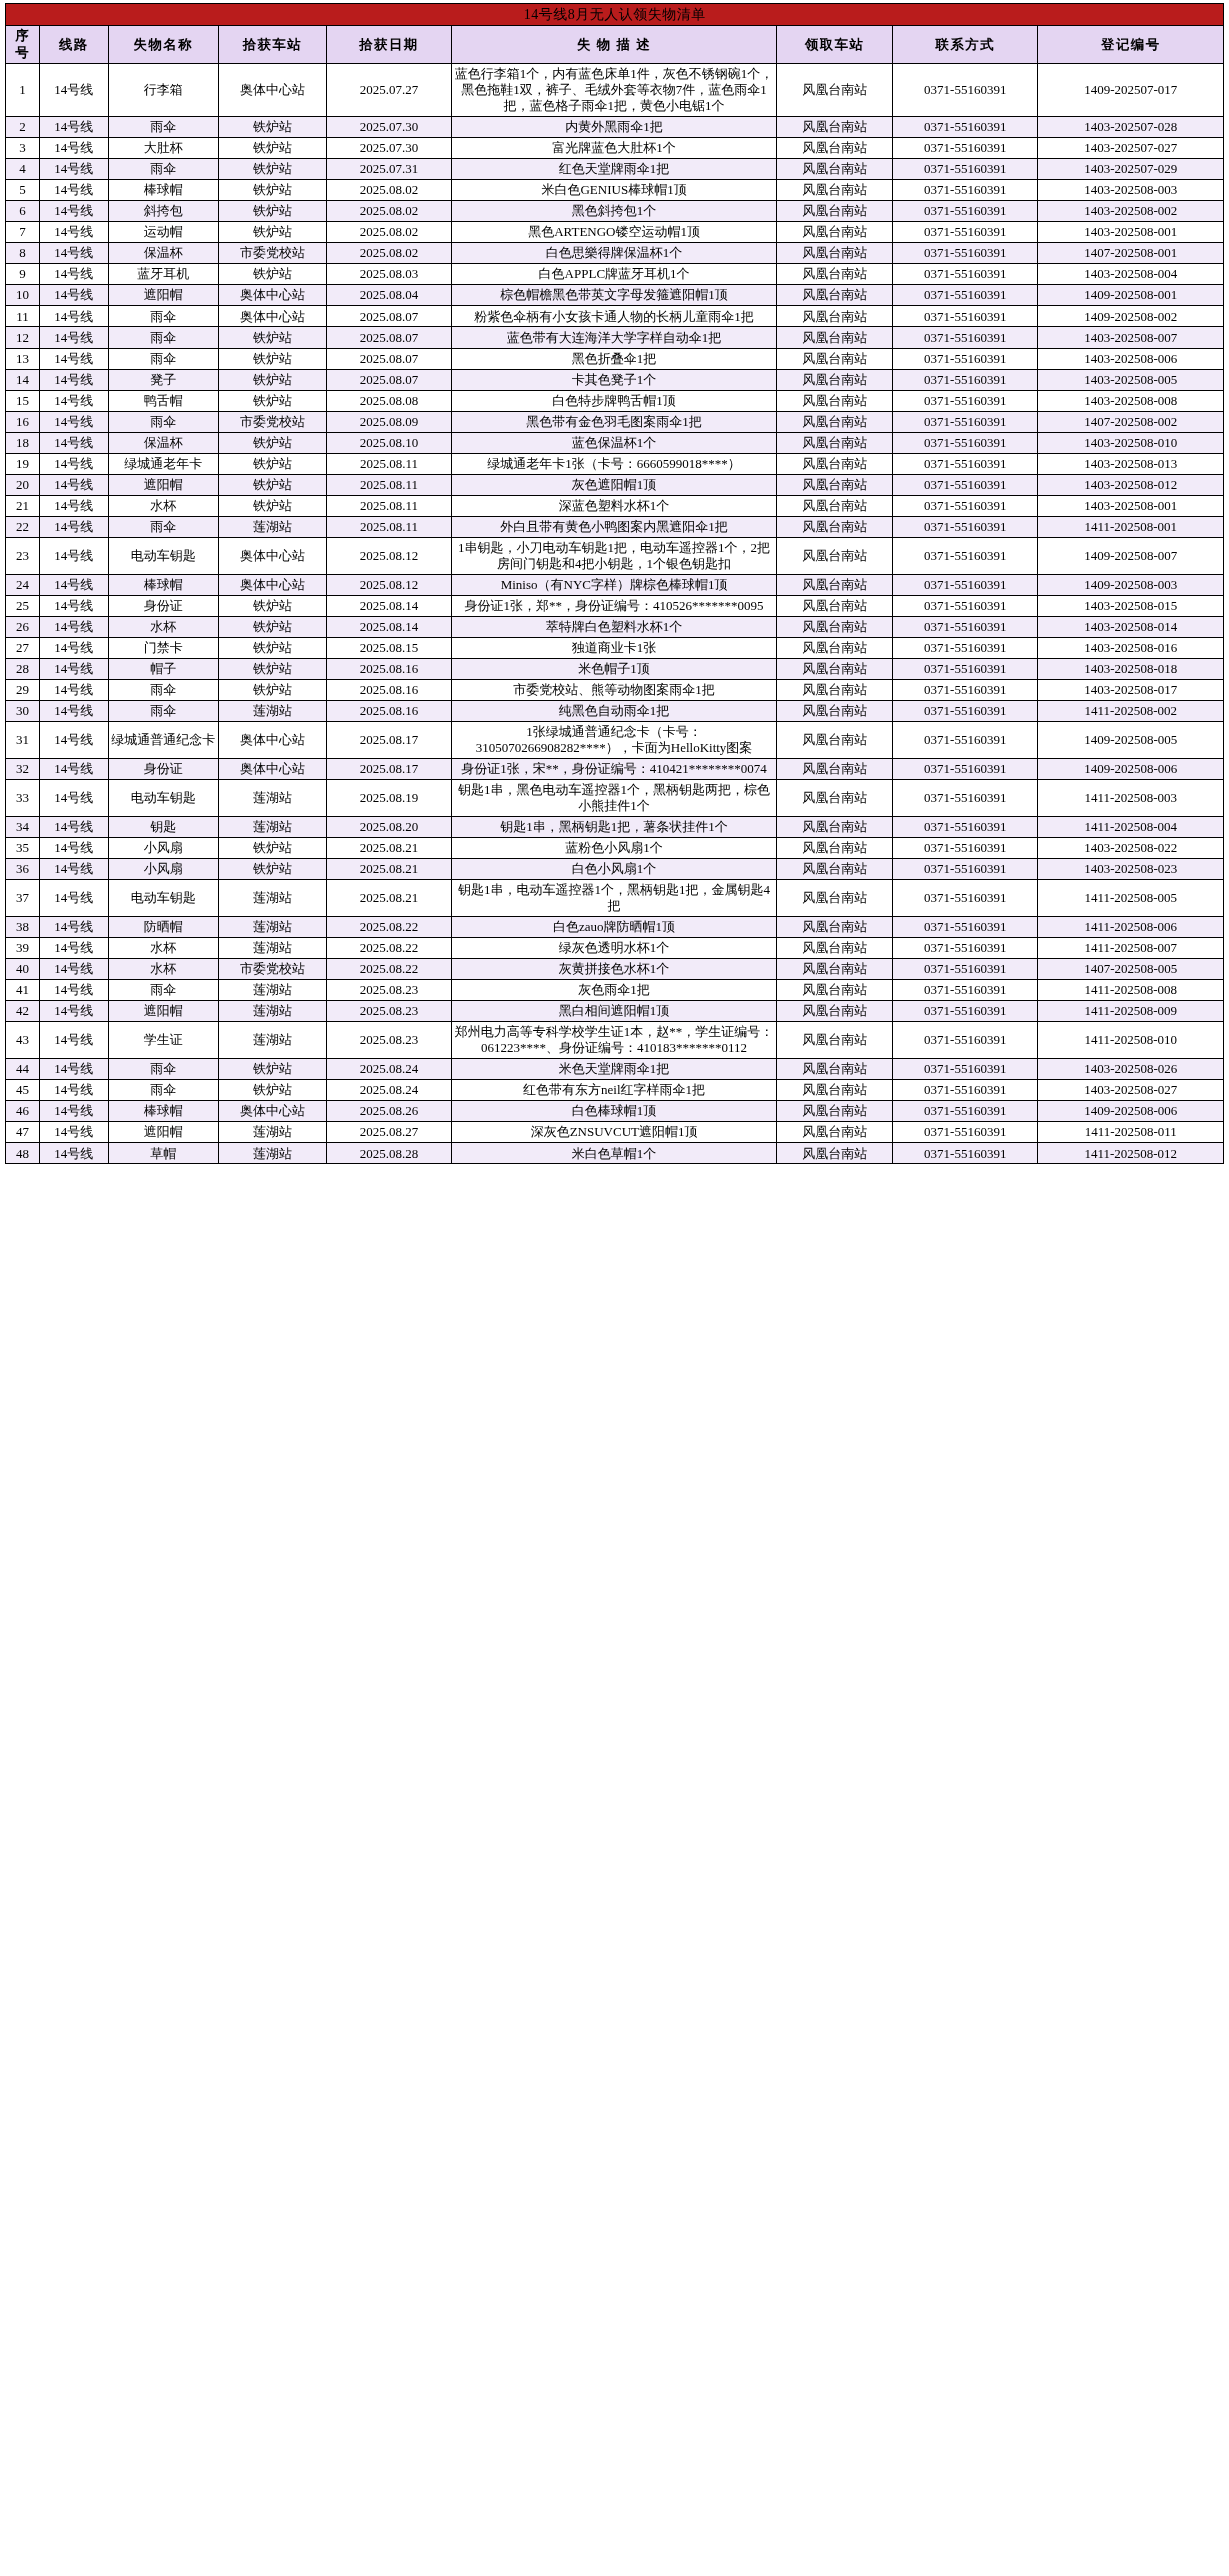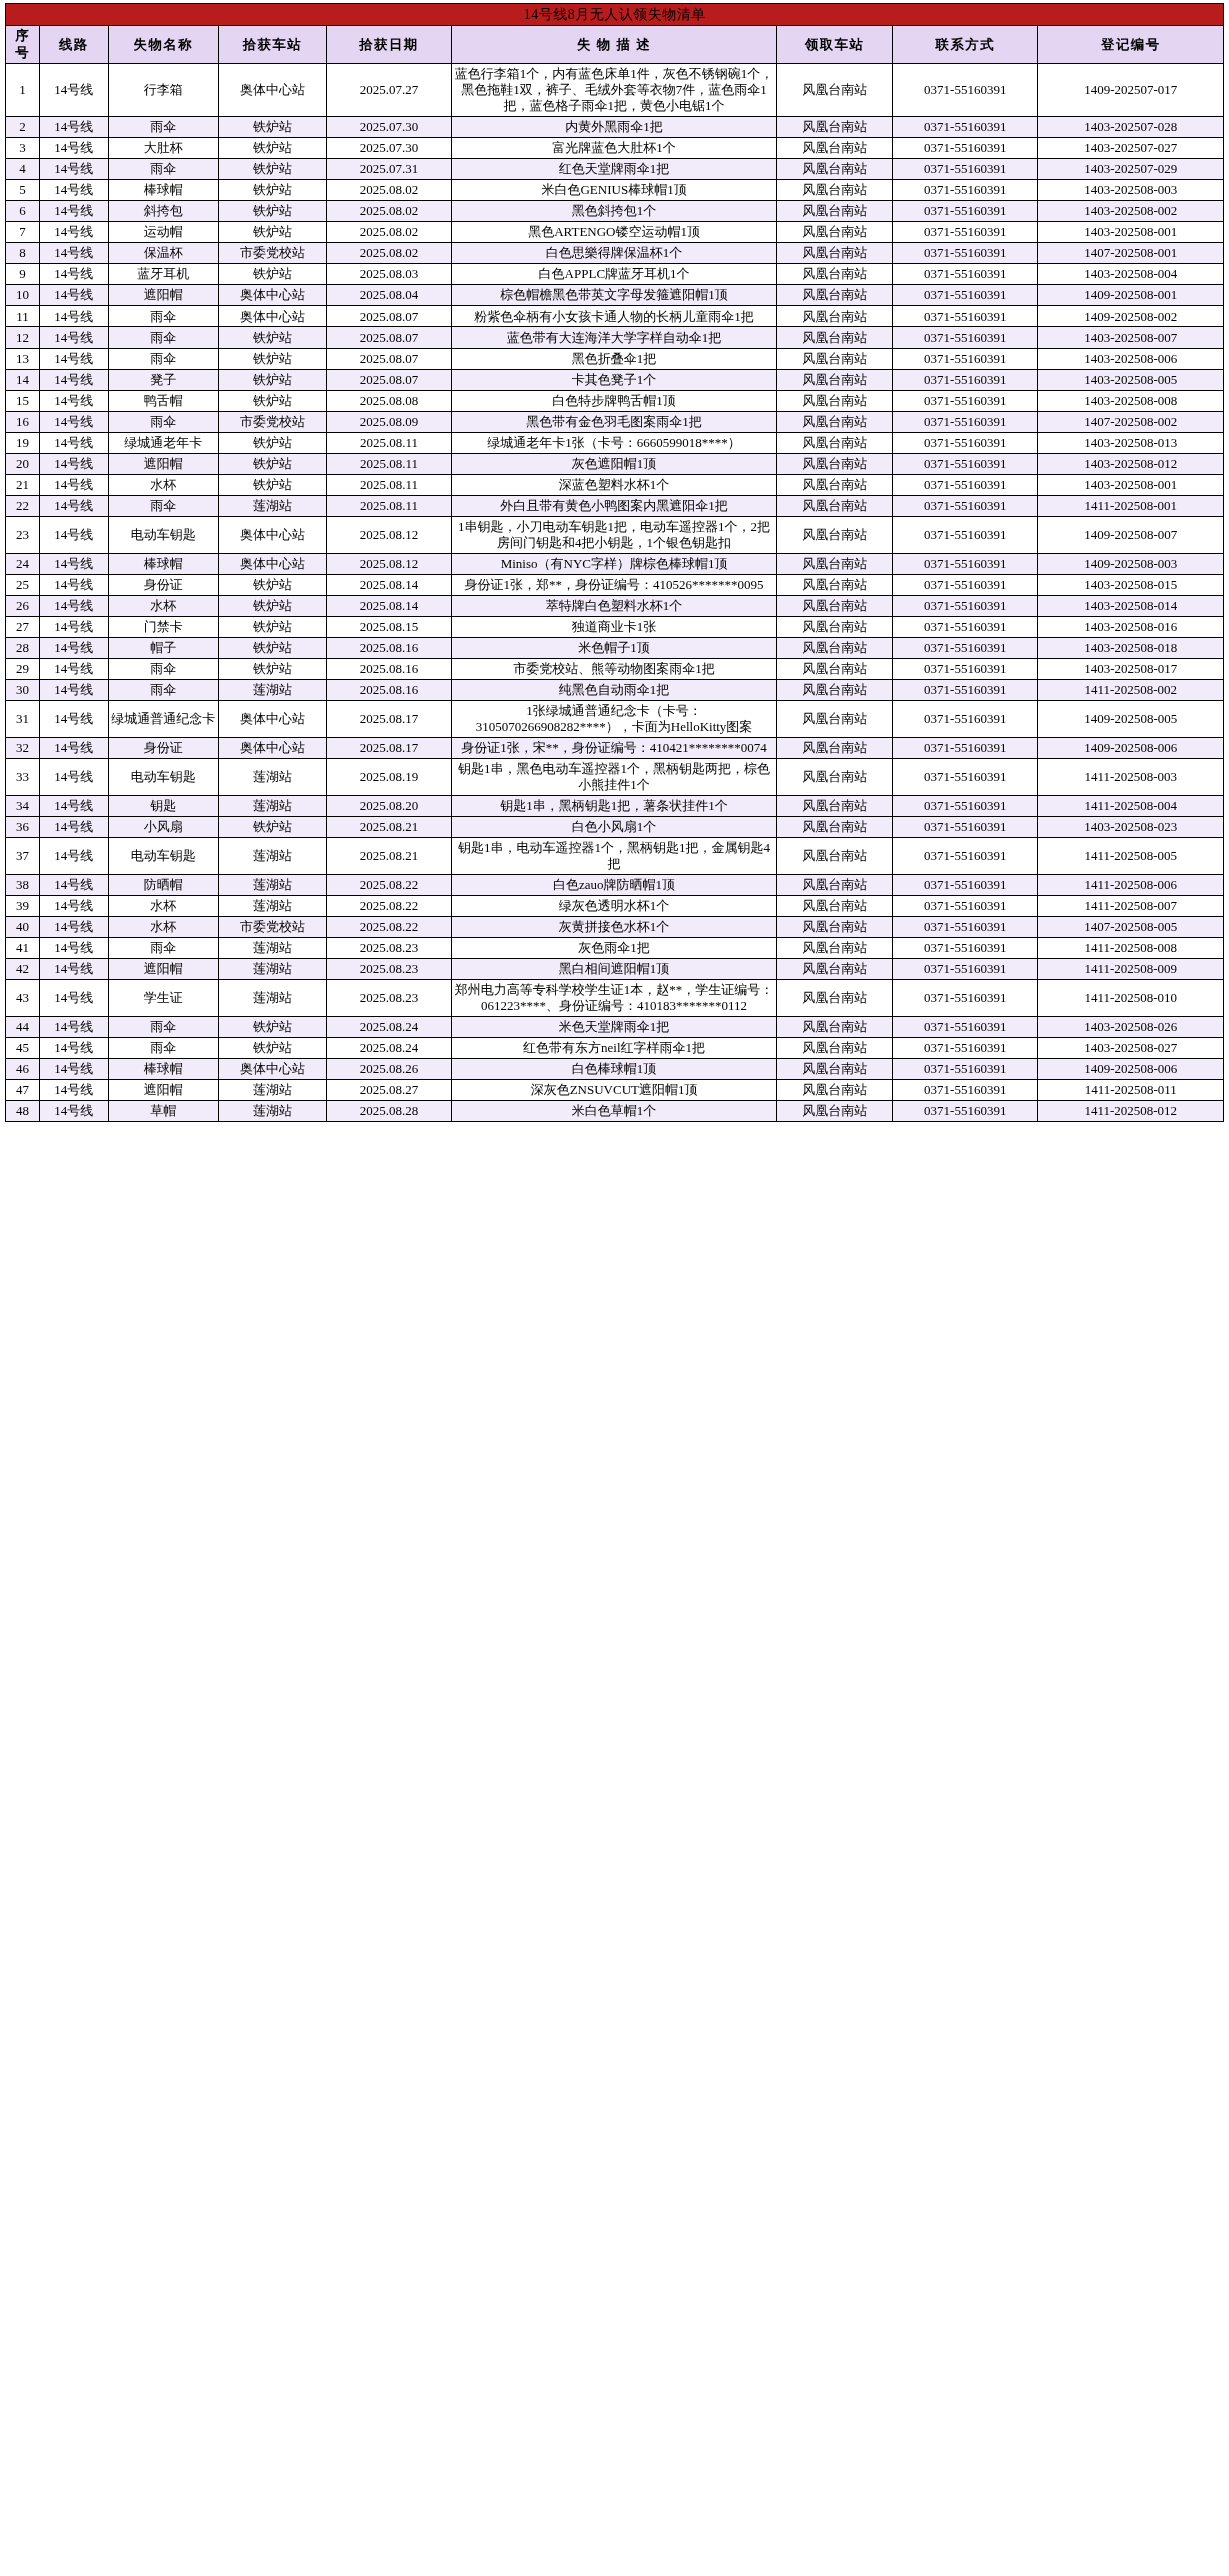--- a/index.html
+++ b/index.html
@@ -267,20 +267,31 @@
           <td>16</td>
           <td>14号线</td>
           <td>雨伞</td>
           <td>市委党校站</td>
           <td>2025.08.09</td>
           <td class="desc-cell">黑色带有金色羽毛图案雨伞1把</td>
           <td>风凰台南站</td>
           <td>0371-55160391</td>
           <td>1407-202508-002</td>
         </tr>
+        <tr class="even">
+          <td>18</td>
+          <td>14号线</td>
+          <td>保温杯</td>
+          <td>铁炉站</td>
+          <td>2025.08.10</td>
+          <td class="desc-cell">蓝色保温杯1个</td>
+          <td>风凰台南站</td>
+          <td>0371-55160391</td>
+          <td>1403-202508-010</td>
+        </tr>
         <tr class="odd">
           <td>19</td>
           <td>14号线</td>
           <td>绿城通老年卡</td>
           <td>铁炉站</td>
           <td>2025.08.11</td>
           <td class="desc-cell">绿城通老年卡1张（卡号：6660599018****）</td>
           <td>风凰台南站</td>
           <td>0371-55160391</td>
           <td>1403-202508-013</td>
@@ -442,20 +453,31 @@
         <tr class="even">
           <td>34</td>
           <td>14号线</td>
           <td>钥匙</td>
           <td>莲湖站</td>
           <td>2025.08.20</td>
           <td class="desc-cell">钥匙1串，黑柄钥匙1把，薯条状挂件1个</td>
           <td>风凰台南站</td>
           <td>0371-55160391</td>
           <td>1411-202508-004</td>
+        </tr>
+        <tr class="odd">
+          <td>35</td>
+          <td>14号线</td>
+          <td>小风扇</td>
+          <td>铁炉站</td>
+          <td>2025.08.21</td>
+          <td class="desc-cell">蓝粉色小风扇1个</td>
+          <td>风凰台南站</td>
+          <td>0371-55160391</td>
+          <td>1403-202508-022</td>
         </tr>
         <tr class="even">
           <td>36</td>
           <td>14号线</td>
           <td>小风扇</td>
           <td>铁炉站</td>
           <td>2025.08.21</td>
           <td class="desc-cell">白色小风扇1个</td>
           <td>风凰台南站</td>
           <td>0371-55160391</td>

